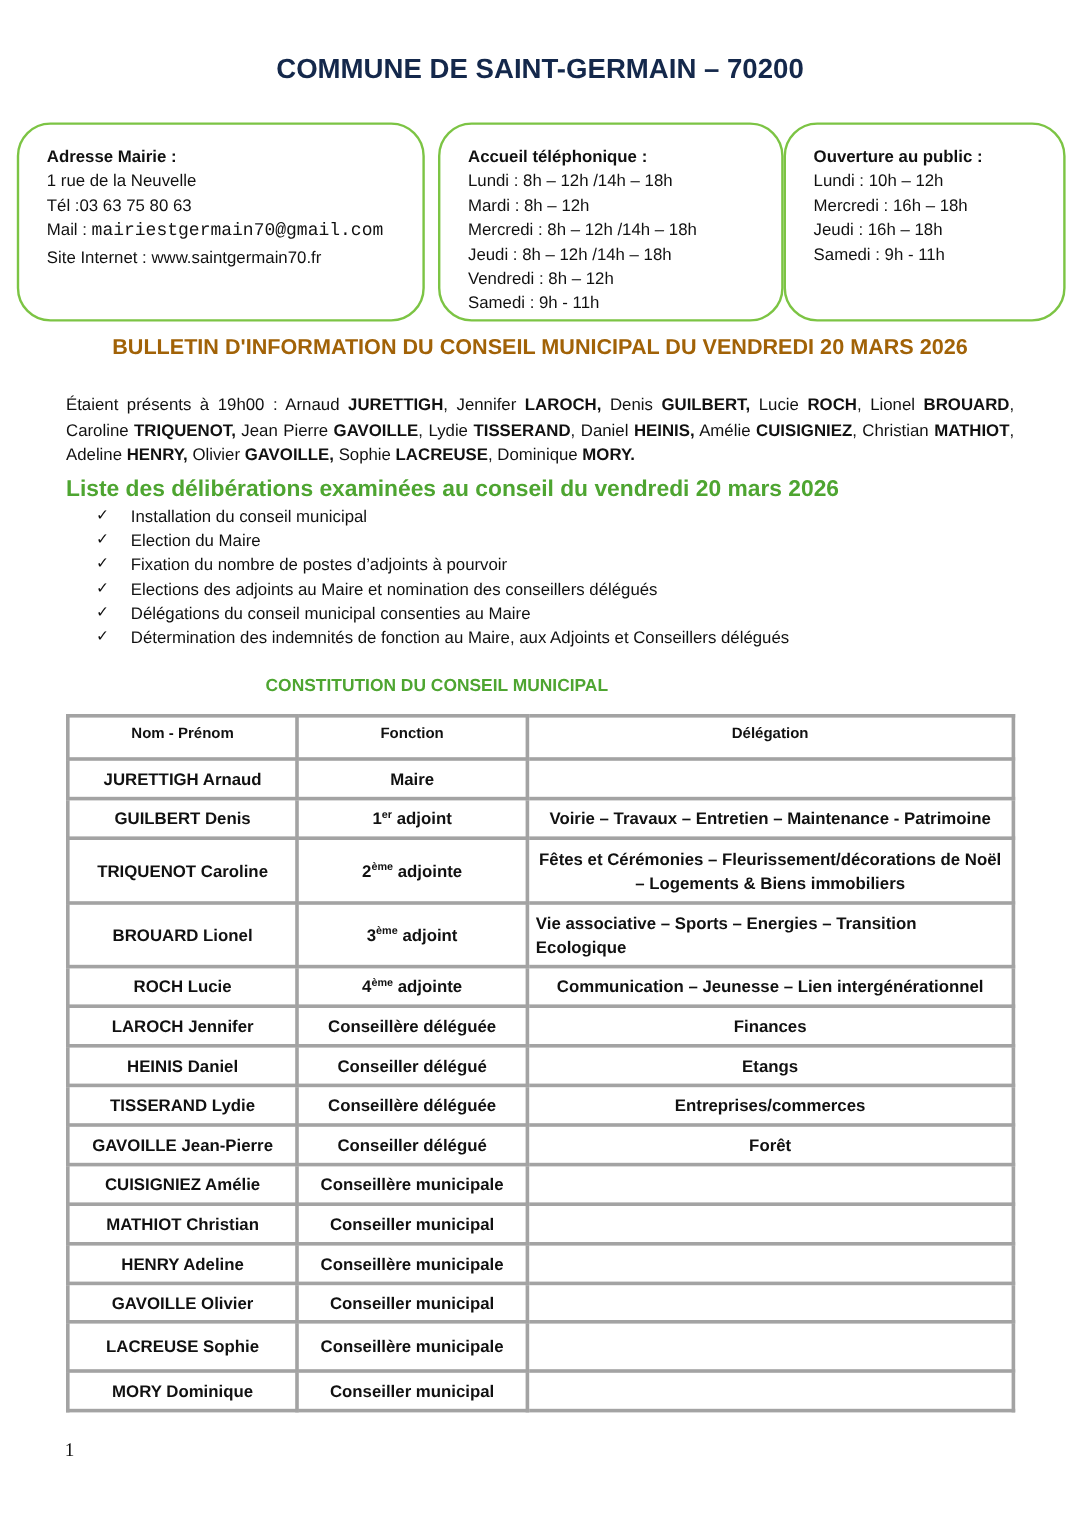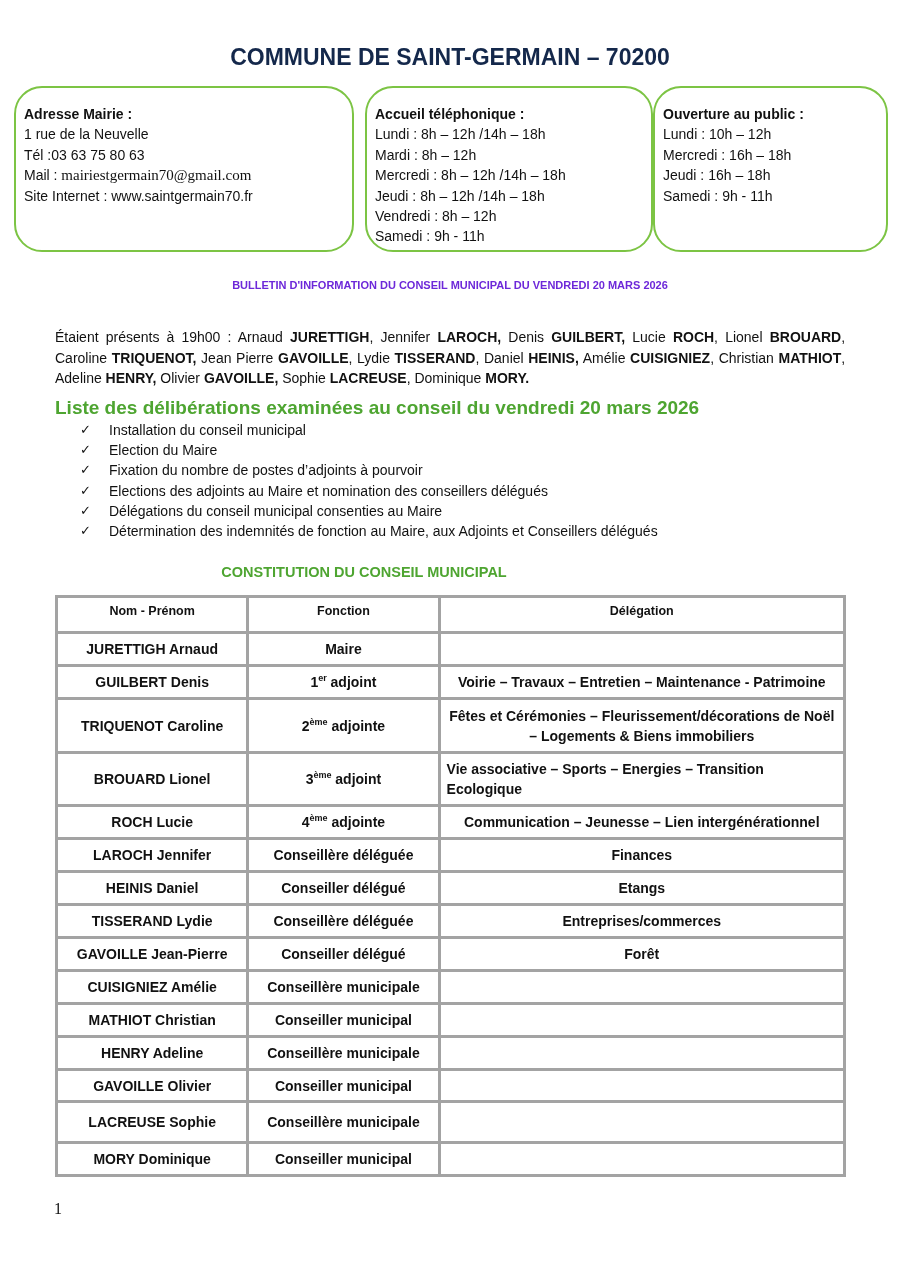--- a/index.html
+++ b/index.html
@@ -6,33 +6,33 @@
   body {
     width: 900px; height: 1273px; position: relative; overflow: hidden;
     font-family: "Liberation Sans", "DejaVu Sans", sans-serif;
     color: #111;
   }
   .title {
     position: absolute; left: 0; top: 44px; width: 900px; text-align: center;
     font-size: 23px; font-weight: bold; color: #14284b; letter-spacing: 0px;
   }
   .box {
-    position: absolute; top: 86px; height: 166px;
+    position: absolute; top: 102px; height: 166px;
     border: 2.5px solid #7cc444; border-radius: 28px; box-sizing: border-box;
-    padding: 16px 8px; font-size: 14px; line-height: 20.4px;
+    padding: 16px 23px; font-size: 14px; line-height: 20.4px;
   }
   .box .head { font-weight: bold; }
   .box1 { left: 14px; width: 340px; }
   .box2 { left: 365px; width: 288px; }
   .box3 { left: 653px; width: 235px; }
-  .serif { font-family: Liberation Serif, serif; font-size: 15px; text-align: center; }
+  .serif { font-family: Liberation Mono, monospace; font-size: 15px; text-align: center; }
 
   .bulletin-title {
     position: absolute; left: 0; top: 279px; width: 900px; text-align: center;
-    font-size: 11px; font-weight: bold; color: #6d28d9;
+    font-size: 18px; font-weight: bold; color: #a16207;
   }
   .presents {
     position: absolute; left: 55px; top: 327px; width: 790px;
     font-size: 14px; line-height: 20.5px; text-align: justify;
   }
   .presents b { font-weight: bold; }
 
   .delib-title {
     position: absolute; left: 55px; top: 397px;
     font-size: 19px; font-weight: bold; color: #4ea531;

